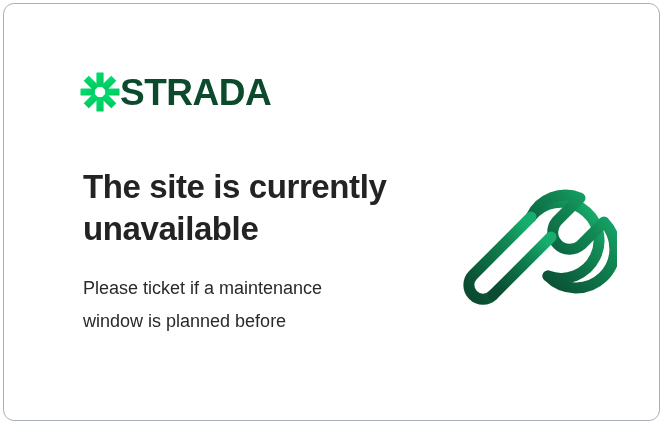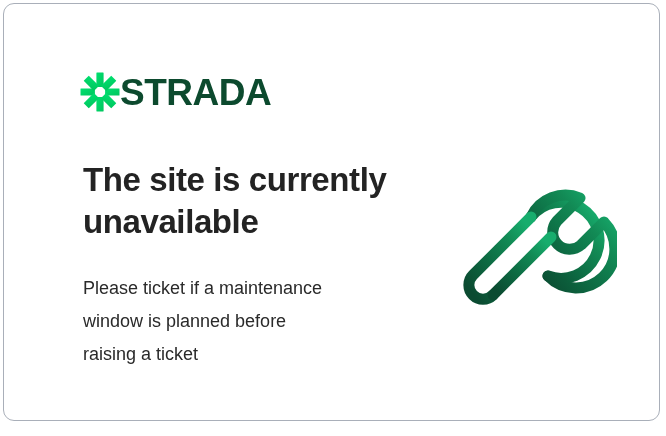--- a/index.html
+++ b/index.html
@@ -55,21 +55,21 @@
     font-weight: bold;
     letter-spacing: -0.5px;
     color: #0c4a2e;
     white-space: nowrap;
   }
 
   
   .headline {
     position: absolute;
     left: 79px;
-    top: 155px;
+    top: 162px;
     width: 345px;
     margin: 0;
     font-size: 33px;
     line-height: 1.28;
     font-weight: bold;
     letter-spacing: -0.4px;
     color: #232323;
   }
 
   
@@ -131,21 +131,20 @@
         <circle cx="20" cy="20" r="3.1" fill="#ffffff"></circle>
       </svg>
       <span class="logo-wordmark">STRADA</span>
     </div>
 
     <h1 class="headline">The site is currently unavailable</h1>
 
     <p class="body-copy">
       <span class="body-line">Please ticket if a maintenance</span>
       <span class="body-line">window is planned before</span>
-      <span class="body-line">raising a ticket</span>
     </p>
 
     <svg class="wrench-illustration" viewBox="0 0 158 162" aria-hidden="true">
       <defs>
         <linearGradient id="wrenchGrad" x1="0.08" y1="0.95" x2="0.95" y2="0.12">
           <stop offset="0%" stop-color="#0b4b31"></stop>
           <stop offset="38%" stop-color="#0d6b43"></stop>
           <stop offset="72%" stop-color="#128a55"></stop>
           <stop offset="100%" stop-color="#17ad6d"></stop>
         </linearGradient>

